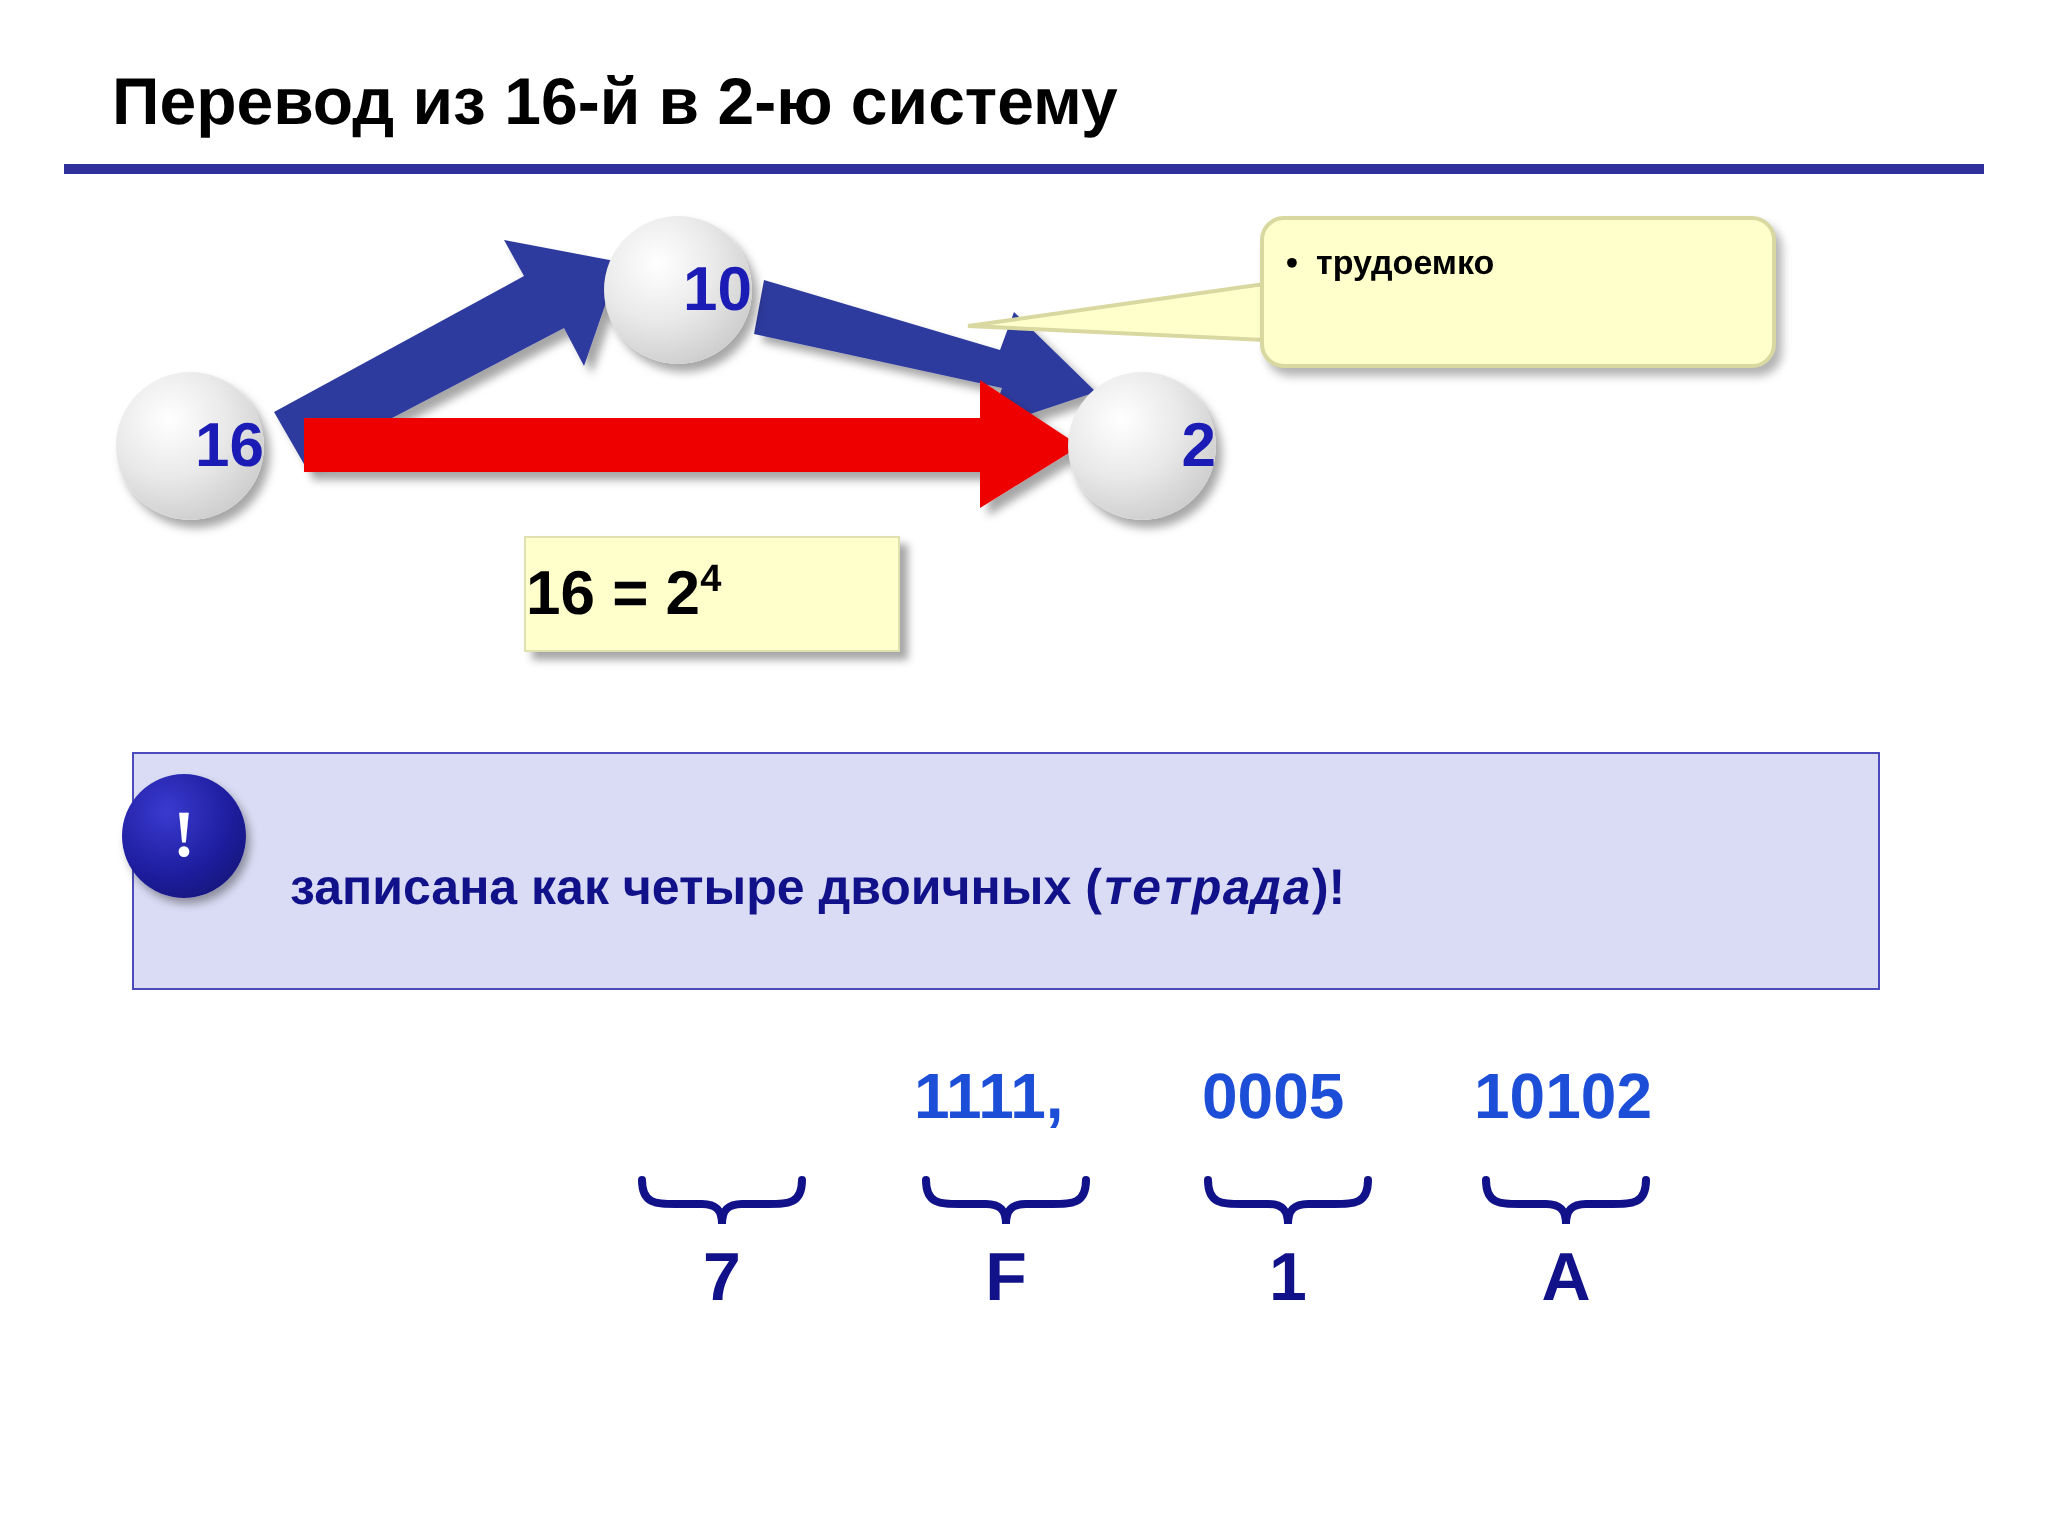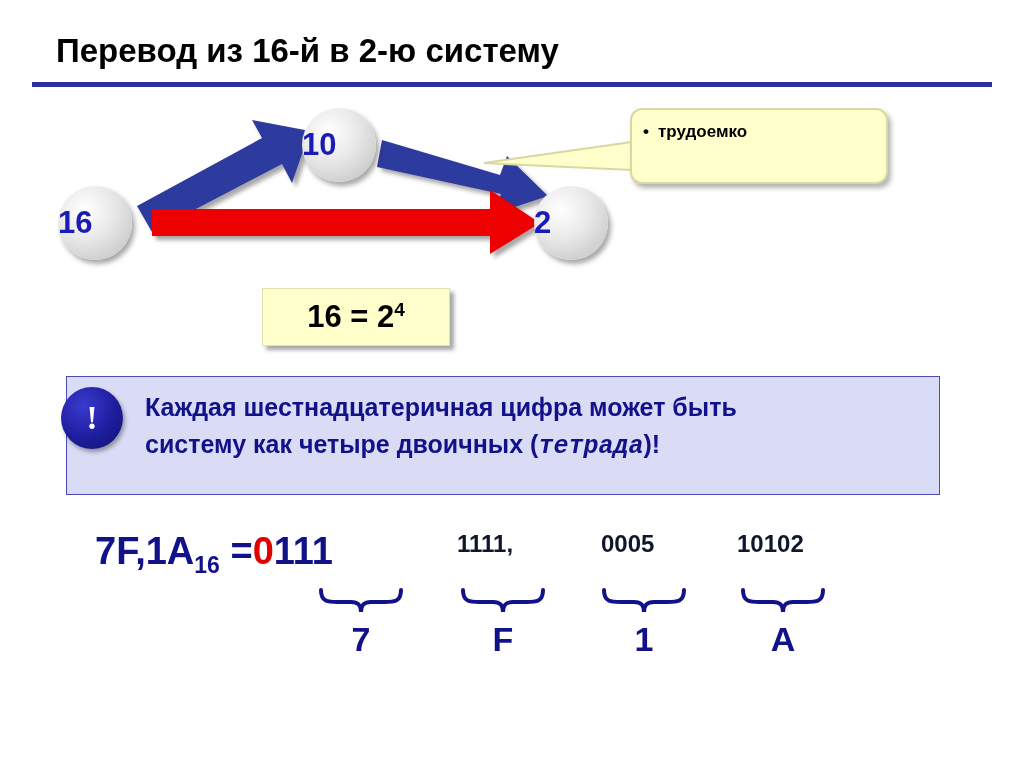--- a/index.html
+++ b/index.html
@@ -44,21 +44,21 @@
   
   .circle {
     position: absolute;
     width: 74px;
     height: 74px;
     border-radius: 50%;
     background: radial-gradient(circle at 36% 32%, #ffffff 0%, #e9e9e9 42%, #cfcfcf 76%, #bdbdbd 100%);
     box-shadow: 3px 4px 5px rgba(0,0,0,0.35);
     display: flex;
     align-items: center;
-    justify-content: flex-start;
+    justify-content: flex-end;
     color: #1b1bb5;
     font-size: 31px;
     font-weight: bold;
   }
   .c16 { left: 58px;  top: 186px; }
   .c10 { left: 302px; top: 108px; }
   .c2  { left: 534px; top: 186px; }
 
   
   .arrow-svg {
@@ -107,22 +107,21 @@
     position: absolute;
     left: 262px;
     top: 268px;
     width: 186px;
     height: 56px;
     background: #ffffcc;
     border: 1px solid #e0e0b0;
     box-shadow: 4px 4px 4px rgba(0,0,0,0.35);
     display: flex;
     align-items: center;
-    justify-content: center;
-    margin-top: 20px;
+    justify-content: flex-start;
   }
   .eqbox .eq {
     font-size: 31px;
     font-weight: bold;
     color: #000000;
   }
   .eqbox .eq sup {
     font-size: 19px;
     vertical-align: super;
   }
@@ -187,23 +186,23 @@
     white-space: nowrap;
   }
   .f-main .sub {
     font-size: 23px;
     vertical-align: sub;
   }
   .f-red { color: #e00000; }
   .f-grp {
     position: absolute;
     top: 0px;
-    font-size: 24px;
-    font-weight: bold;
-    color: #0f172a;
+    font-size: 32px;
+    font-weight: bold;
+    color: #1d4ed8;
     white-space: nowrap;
   }
   .brace-row {
     position: absolute;
     top: 58px;
     left: 0;
     width: 1024px;
     height: 40px;
   }
   .brace {
@@ -276,29 +275,26 @@
     </ul>
   </div>
 
   <div class="eqbox">
     <span class="eq"><span>16 = 2</span><sup>4</sup></span>
   </div>
 
   <div class="note">
     <div class="note-badge">!</div>
     <div class="note-text">
-      <span>Каждая шестнадцатеричная цифра может быть </span><br>
-      <span>систему как четыре двоичных (</span><i>тетрада</i><span>)!</span>
+      <br>
+      <span>записана как четыре двоичных (</span><i>тетрада</i><span>)!</span>
     </div>
   </div>
 
   <div class="formula">
-    <div class="f-main">
-      <span>7F,1A</span><span class="sub">16</span>&nbsp;<span>=</span><span class="f-red">0</span><span>111</span>
-    </div>
 
     <div class="f-grp" style="left:457px;">
       <span>1111</span><span>,</span>
     </div>
     <div class="f-grp" style="left:601px;">
       <span>0005</span>
     </div>
     <div class="f-grp" style="left:737px;text-align:right;">
       <span>1010</span><span class="sub">2</span>
     </div>

